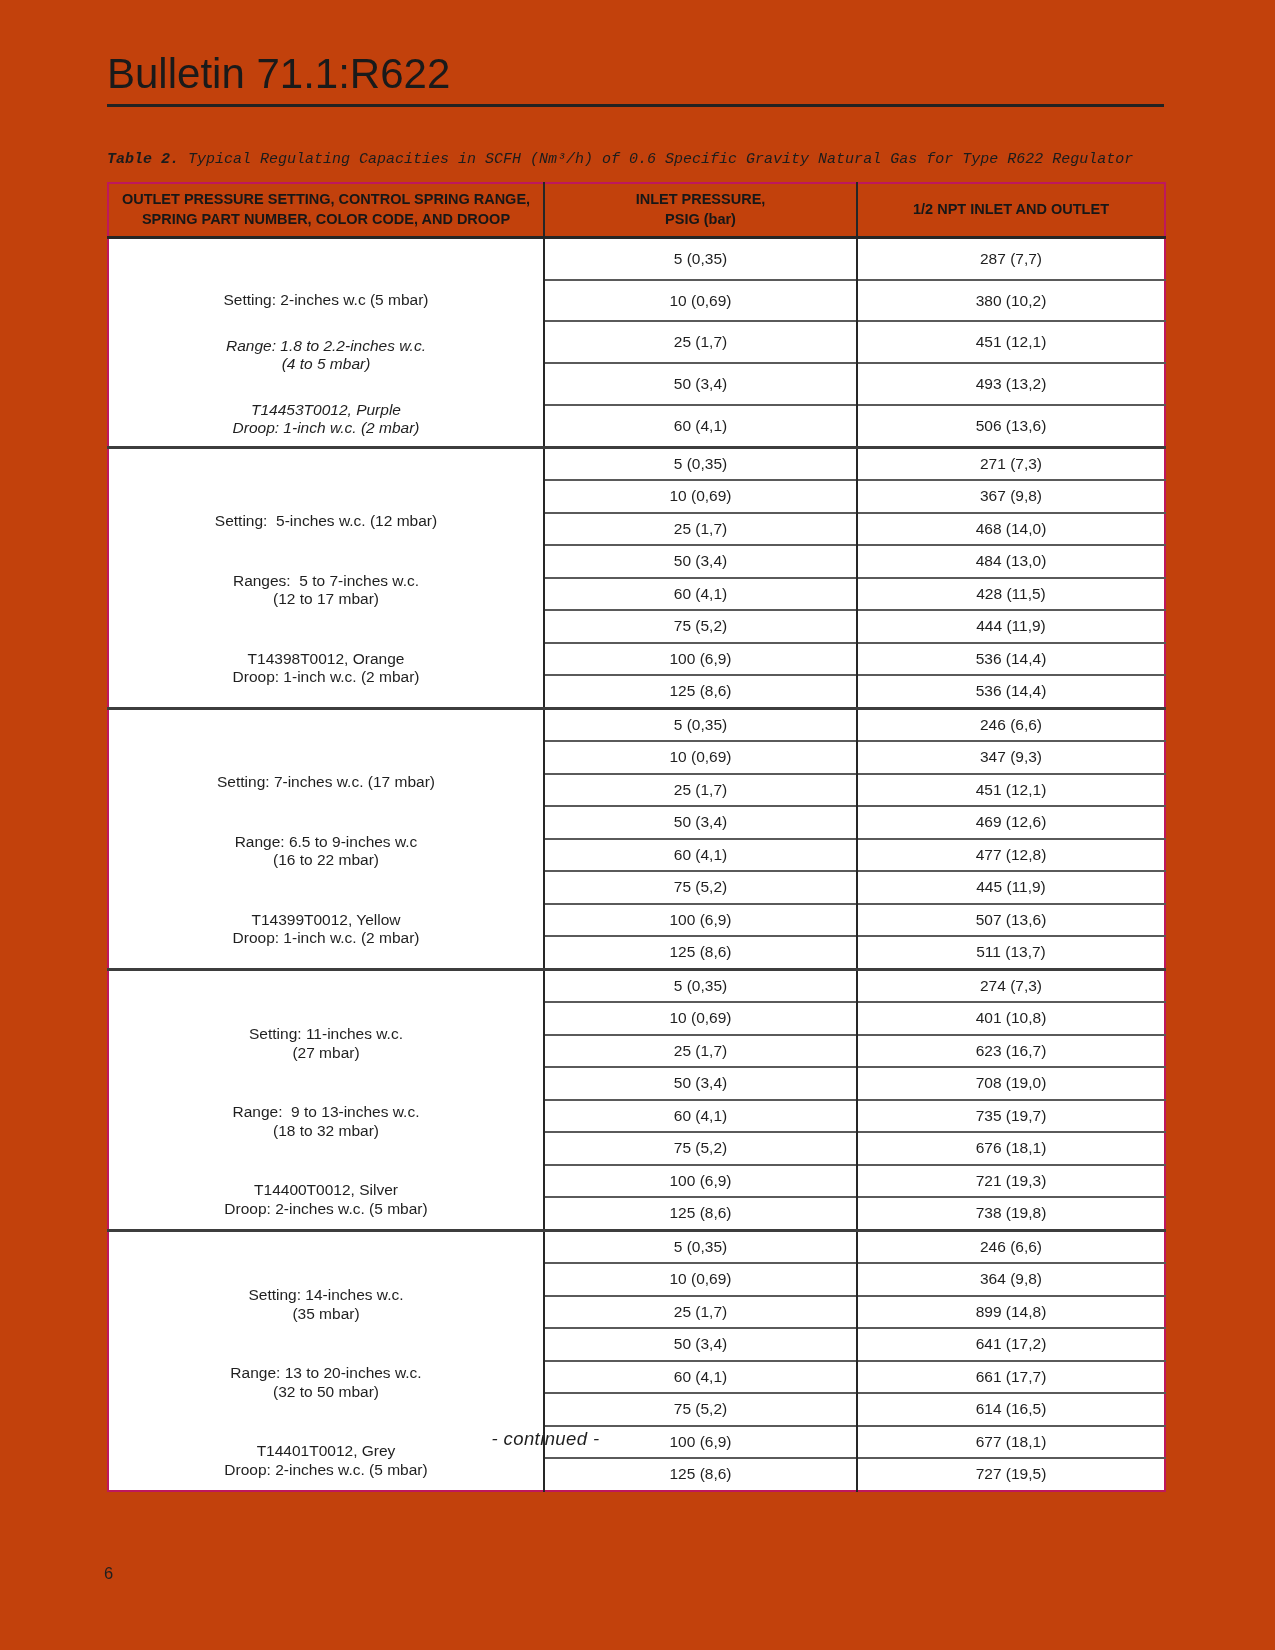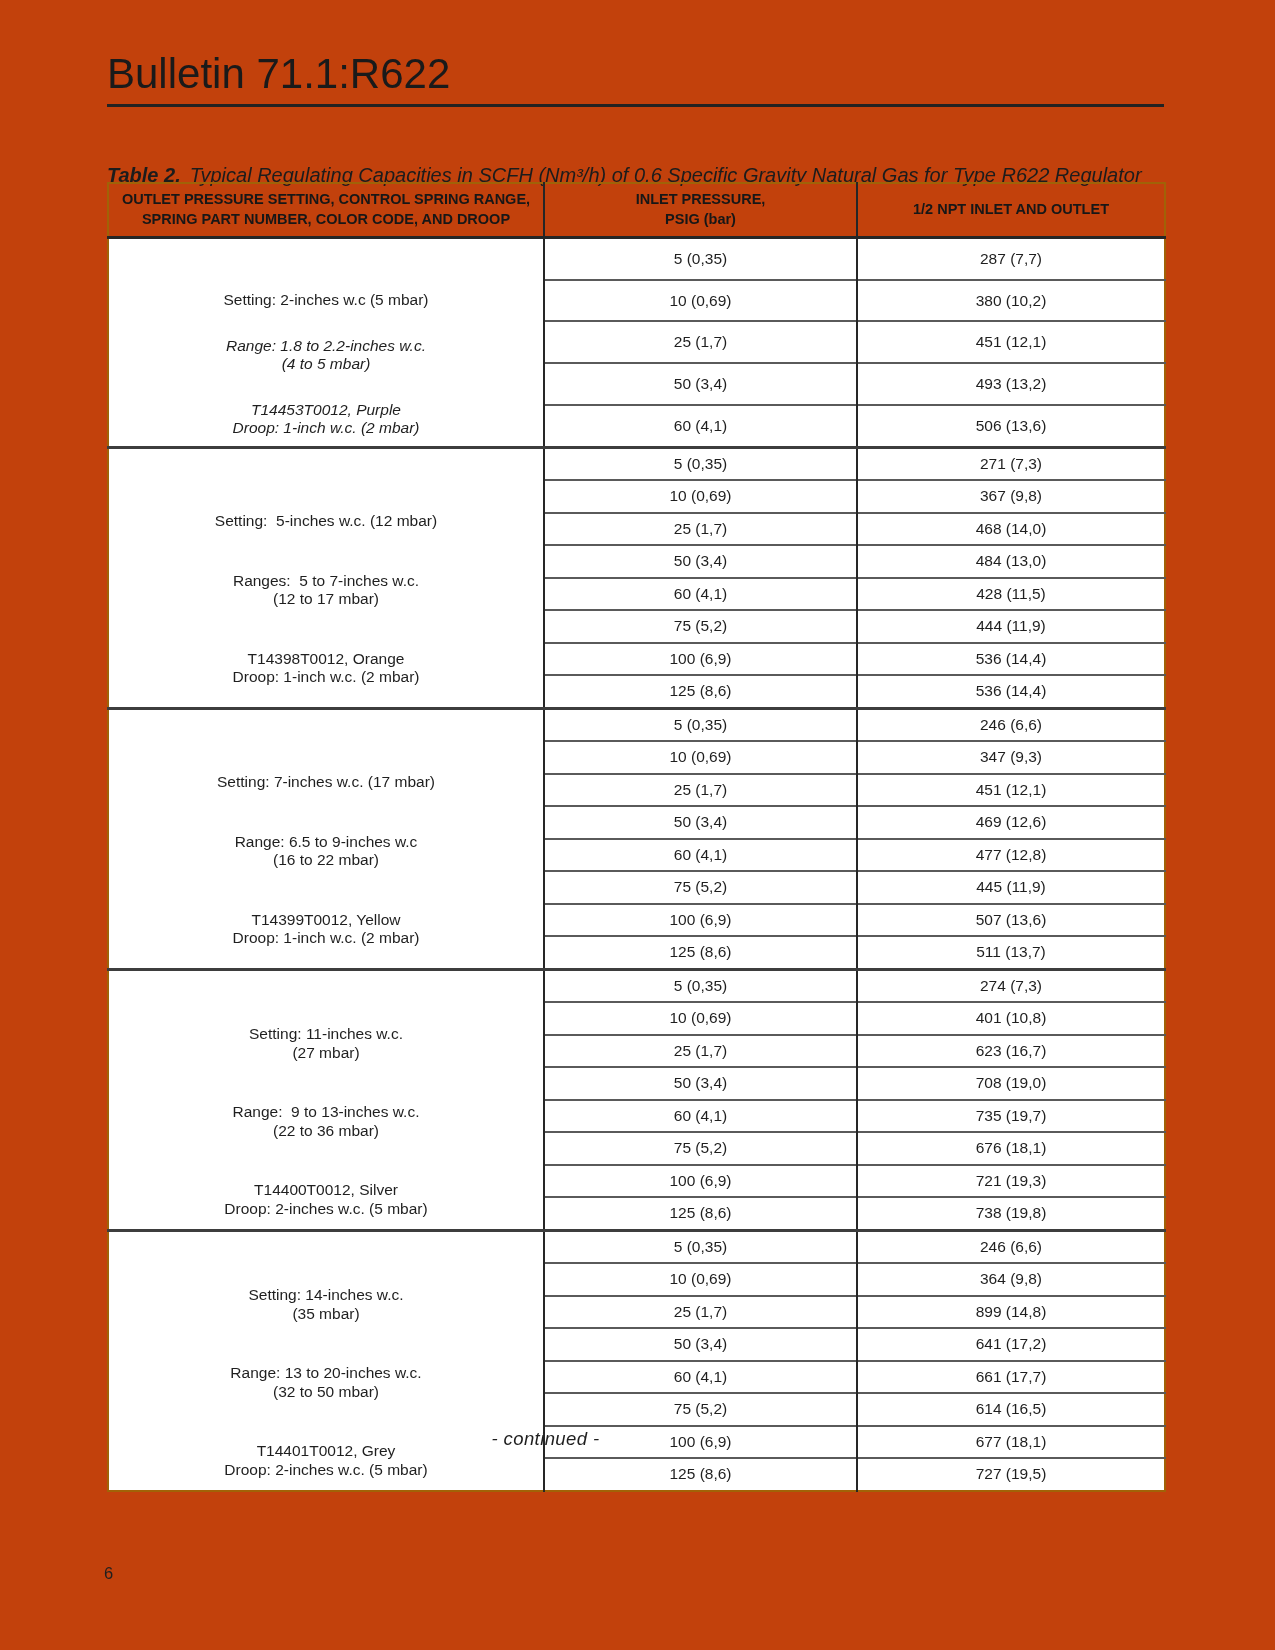--- a/index.html
+++ b/index.html
@@ -25,36 +25,37 @@
     position: absolute;
     left: 107px;
     top: 104px;
     width: 1057px;
     height: 3px;
     background: #222222;
   }
   .caption {
     position: absolute;
     left: 107px;
-    top: 144px;
+    top: 136px;
     width: 1057px;
-    font-size: 20px;
+    font-size: 15px;
     font-style: italic;
     white-space: nowrap;
+    font-family: Liberation Mono, monospace;
   }
   .caption .cap-label { font-weight: 700; margin-right: 9px; }
 
   table.cap-table {
     position: absolute;
     left: 107px;
     top: 182px;
     width: 1057px;
     border-collapse: collapse;
     table-layout: fixed;
-    border: 2px solid #a16207;
+    border: 2px solid #be185d;
   }
   col.c1 { width: 436px; }
   col.c2 { width: 313px; }
   col.c3 { width: 308px; }
 
   thead th {
     height: 46px;
     font-size: 14.5px;
     font-weight: 700;
     text-align: center;
@@ -277,21 +278,21 @@
 
     <tbody>
       <tr>
         <td class="info" rowspan="8">
           <div class="blk">
             <div>Setting: 11-inches w.c.</div>
             <div>(27 mbar)</div>
           </div>
           <div class="blk">
             <div>Range:  9 to 13-inches w.c.</div>
-            <div>(22 to 36 mbar)</div>
+            <div>(18 to 32 mbar)</div>
           </div>
           <div class="blk">
             <div>T14400T0012, Silver</div>
             <div>Droop: 2-inches w.c. (5 mbar)</div>
           </div>
         </td>
         <td class="num inlet">5 (0,35)</td>
         <td class="num">274 (7,3)</td>
       </tr>
       <tr>

